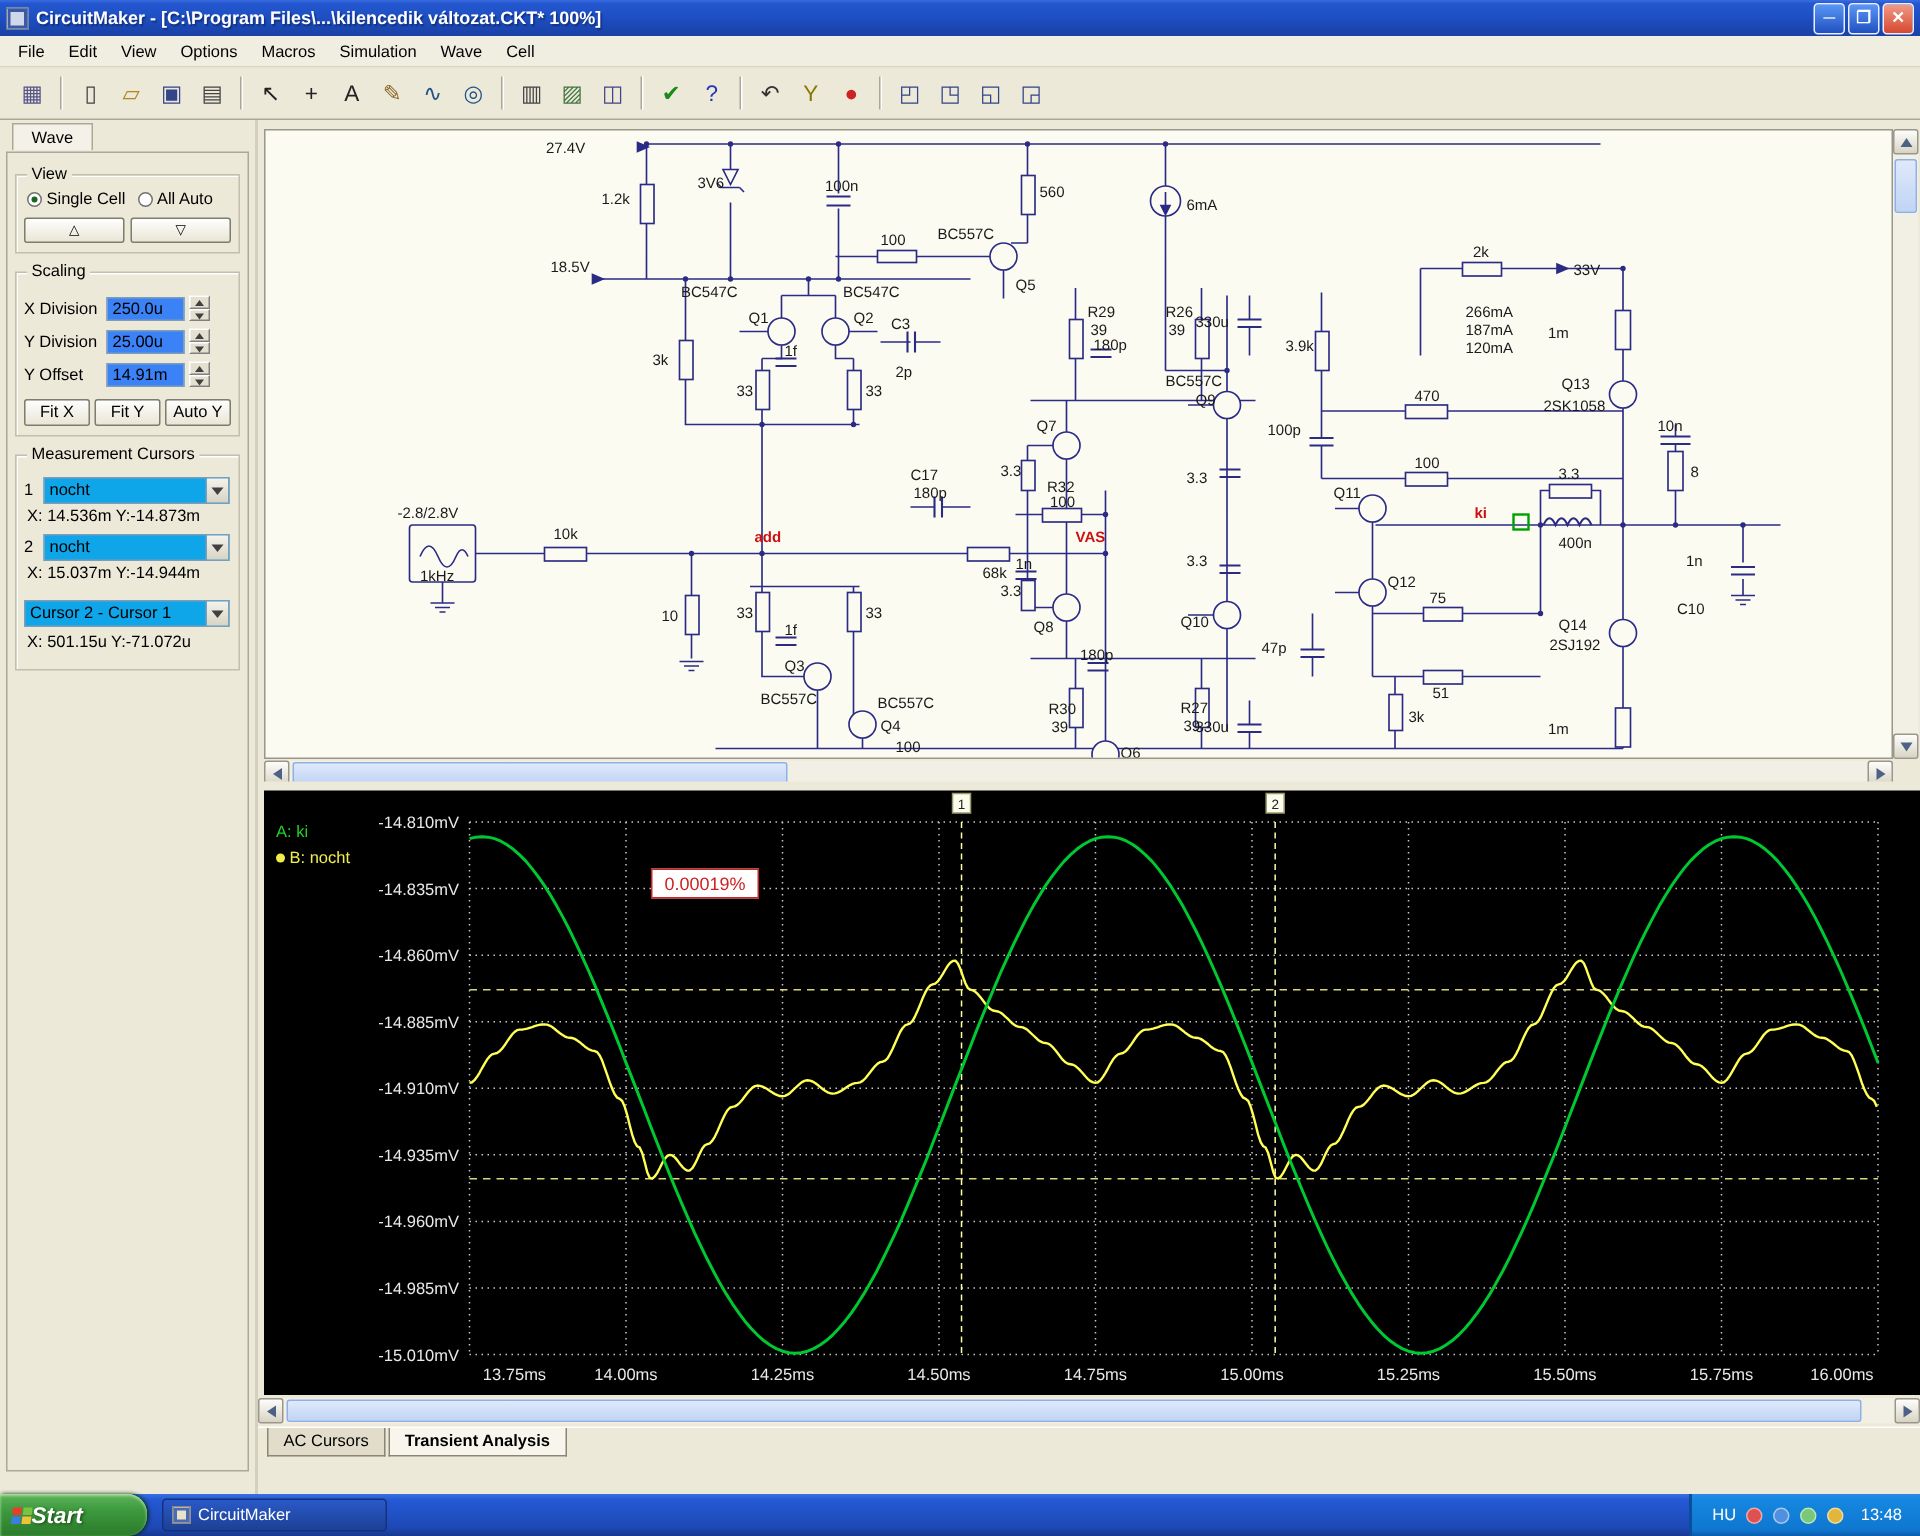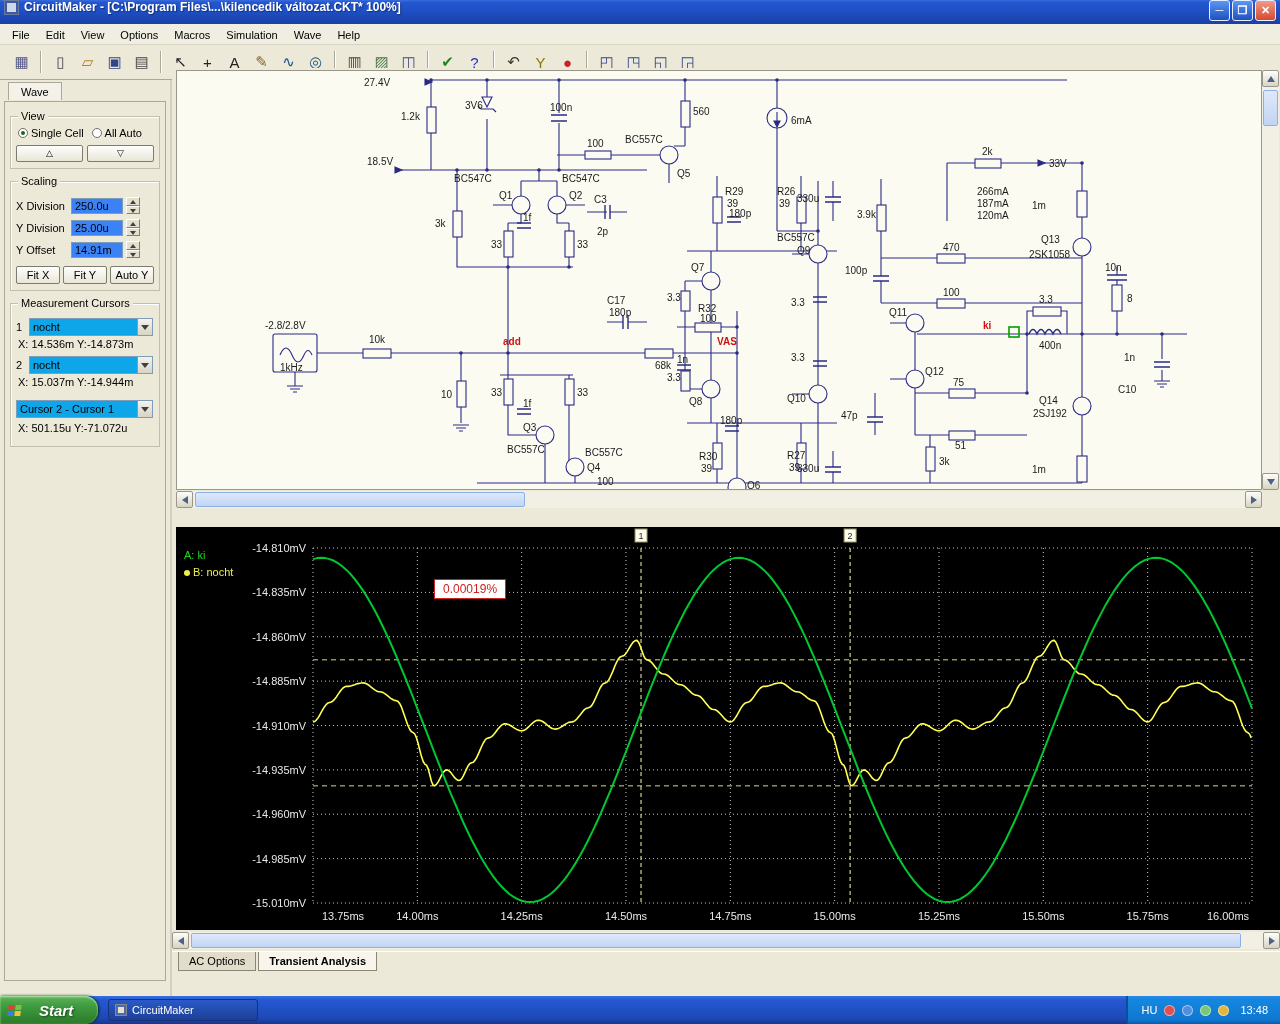--- a/index.html
+++ b/index.html
@@ -1,21 +1,21 @@
 <!DOCTYPE html>
 <html><head>
 <meta charset="utf-8">
 <style>
   *{margin:0;padding:0;box-sizing:border-box}
   html,body{width:1280px;height:1024px;overflow:hidden;background:#ece9d8;
     font-family:"Liberation Sans",sans-serif;font-size:11px;color:#000}
   
   #titlebar{position:absolute;left:0;top:0;width:1280px;height:24px;
     background:linear-gradient(180deg,#3a6ce0 0%,#2456cf 10%,#1e4fc4 45%,#1941a5 100%);
-    display:flex;padding:0 4px;color:#fff}
+    display:flex;align-items:center;padding:0 4px;color:#fff}
   .app-ico{width:15px;height:15px;background:#cfd8e8;border:1px solid #6a7a9a;margin-right:5px;
     box-shadow:inset 0 0 0 2px #3a5aa8}
   #title-text{font-size:12px;font-weight:bold;text-shadow:1px 1px 1px #12307c;white-space:nowrap;flex:1}
   .cap-btn{width:21px;height:21px;margin-left:2px;border-radius:3px;border:1px solid #e8f0ff;
     background:linear-gradient(#5a97f5,#2050c0);color:#fff;font-size:11px;line-height:19px;
     text-align:center;font-weight:bold}
   .cap-btn.close{background:linear-gradient(#f09a86,#d6492f)}
   
   #menubar{position:absolute;left:0;top:24px;width:1280px;height:21px;background:#f0eee1;
     border-bottom:1px solid #d8d4c4;display:flex;align-items:flex-end;padding-left:4px}
@@ -56,21 +56,21 @@
   .cursor-row{display:flex;align-items:center;gap:4px;margin:4px 0 2px}
   .cnum{width:9px}
   .combo{display:inline-flex;width:124px;height:18px;background:#0ea5e9;border:1px solid #7f9db9}
   .combo.wide{width:137px;margin:6px 0 2px}
   .combo-text{flex:1;padding:2px 3px;white-space:nowrap;overflow:hidden}
   .combo-btn{width:15px;background:linear-gradient(#f4f3ec,#d8d4c4);border-left:1px solid #7f9db9;position:relative}
   .combo-btn:after{content:"";position:absolute;left:3px;top:6px;border-left:4px solid transparent;
     border-right:4px solid transparent;border-top:5px solid #404040}
   .readout{margin:2px 0 6px 2px;white-space:nowrap}
   
-  #schem-wrap{position:absolute;left:172px;top:68px;width:1108px;height:440px;background:#ece9d8}
+  #schem-wrap{position:absolute;left:172px;top:84px;width:1108px;height:440px;background:#ece9d8}
   #schem-canvas{position:absolute;left:4px;top:2px;width:1086px;height:420px;background:#fbfbf2;
     border:1px solid #9a968a}
   .scroll-v{position:absolute;right:1px;top:2px;width:17px;height:420px;background:#f2f0e4}
   .scroll-h{position:absolute;left:4px;top:423px;width:1086px;height:17px;background:#f2f0e4}
   .sb-btn{position:absolute;width:17px;height:17px;background:linear-gradient(#fdfdfb,#d8d4c4);
     border:1px solid #9a968a;border-radius:2px}
   .sb-btn:after{content:"";position:absolute}
   .sb-up:after{left:4px;top:5px;border-left:4px solid transparent;border-right:4px solid transparent;border-bottom:6px solid #4d6185}
   .sb-dn:after{left:4px;top:5px;border-left:4px solid transparent;border-right:4px solid transparent;border-top:6px solid #4d6185}
   .sb-lf:after{left:5px;top:4px;border-top:4px solid transparent;border-bottom:4px solid transparent;border-right:6px solid #4d6185}
@@ -89,21 +89,21 @@
   
   #tabsrow{position:absolute;left:172px;top:951px;width:1108px;height:22px;background:#ece9d8;
     border-top:1px solid #fff;display:flex;align-items:flex-start;padding-left:6px}
   .sheet-tab{padding:3px 10px;border:1px solid #8a8676;border-top:none;background:#e2ddcb;margin-right:2px}
   .sheet-tab.active{background:#f8f6ec;font-weight:bold}
   
   #taskbar{position:absolute;left:0;top:996px;width:1280px;height:28px;
     background:linear-gradient(180deg,#3871e0 0%,#2458d4 14%,#1d49b5 80%,#17378f 100%);display:flex;align-items:center}
   .start-btn{height:28px;width:98px;border-radius:0 13px 13px 0;
     background:linear-gradient(180deg,#61b35e 0%,#3f9c3f 35%,#2d7f2d 90%);
-    box-shadow:inset 0 1px 2px #b8e8b0,1px 0 3px #0a2a0a;display:flex;align-items:center;gap:18px;
+    box-shadow:inset 0 1px 2px #b8e8b0,1px 0 3px #0a2a0a;display:flex;align-items:center;gap:0;
     padding-left:8px;color:#fff;font-size:15px;font-weight:bold;font-style:italic;text-shadow:1px 1px 2px #1a4a1a}
   .winflag{display:inline-grid;grid-template-columns:6px 6px;grid-gap:1px;transform:skewX(-8deg)}
   .winflag i{width:6px;height:5px;display:block}
   .f1{background:#e83c31}.f2{background:#7bc143}.f3{background:#3b7de0}.f4{background:#f0c23c}
   .task-btn{margin-left:10px;height:22px;width:150px;border-radius:3px;border:1px solid #16307a;
     background:linear-gradient(#2a59c8,#1c4094);color:#fff;display:flex;align-items:center;gap:5px;padding-left:6px}
   .task-ico{width:12px;height:12px;background:#e8e2c8;border:1px solid #888;box-shadow:inset 0 0 0 2px #4a6ab8}
   .tray{position:absolute;right:0;top:0;height:28px;display:flex;align-items:center;gap:7px;padding:0 12px 0 14px;
     background:linear-gradient(180deg,#2a8ae8 0%,#1587e0 12%,#0f77d0 85%,#0a5bac 100%);
     border-left:2px solid #0a4f9c;color:#fff}
@@ -122,21 +122,21 @@
 </div>
 
 <div id="menubar">
   <span class="menu-item">File</span>
   <span class="menu-item">Edit</span>
   <span class="menu-item">View</span>
   <span class="menu-item">Options</span>
   <span class="menu-item">Macros</span>
   <span class="menu-item">Simulation</span>
   <span class="menu-item">Wave</span>
-  <span class="menu-item">Help</span>
+  <span class="menu-item">Cell</span>
 </div>
 
 <div id="toolbar">
     <span id="toolbar-icons" style="display:flex;align-items:center">
       <span class="tool-btn" style="color: rgb(85, 85, 136);">▦</span>
       <span class="tool-sep"></span>
       <span class="tool-btn" style="color: rgb(68, 68, 68);">▯</span>
       <span class="tool-btn" style="color: rgb(176, 136, 32);">▱</span>
       <span class="tool-btn" style="color: rgb(51, 68, 136);">▣</span>
       <span class="tool-btn" style="color: rgb(68, 68, 68);">▤</span>
@@ -550,21 +550,21 @@
     <div class="thd-box">0.00019%</div>
   </div>
 </div>
 <div id="wave-hscroll">
   <span class="sb-btn sb-lf" style="left:0"></span>
   <span class="sb-thumb" style="left:19px;top:1px;width:1050px;height:15px"></span>
   <span class="sb-btn sb-rt" style="right:0"></span>
 </div>
 
 <div id="tabsrow">
-  <span class="sheet-tab">AC Options</span>
+  <span class="sheet-tab">AC Cursors</span>
   <span class="sheet-tab active">Transient Analysis</span>
 </div>
 
 <div id="taskbar">
   <span class="start-btn">
     <span class="winflag">
         <i class="f1"></i>
         <i class="f2"></i>
         <i class="f3"></i>
         <i class="f4"></i>

